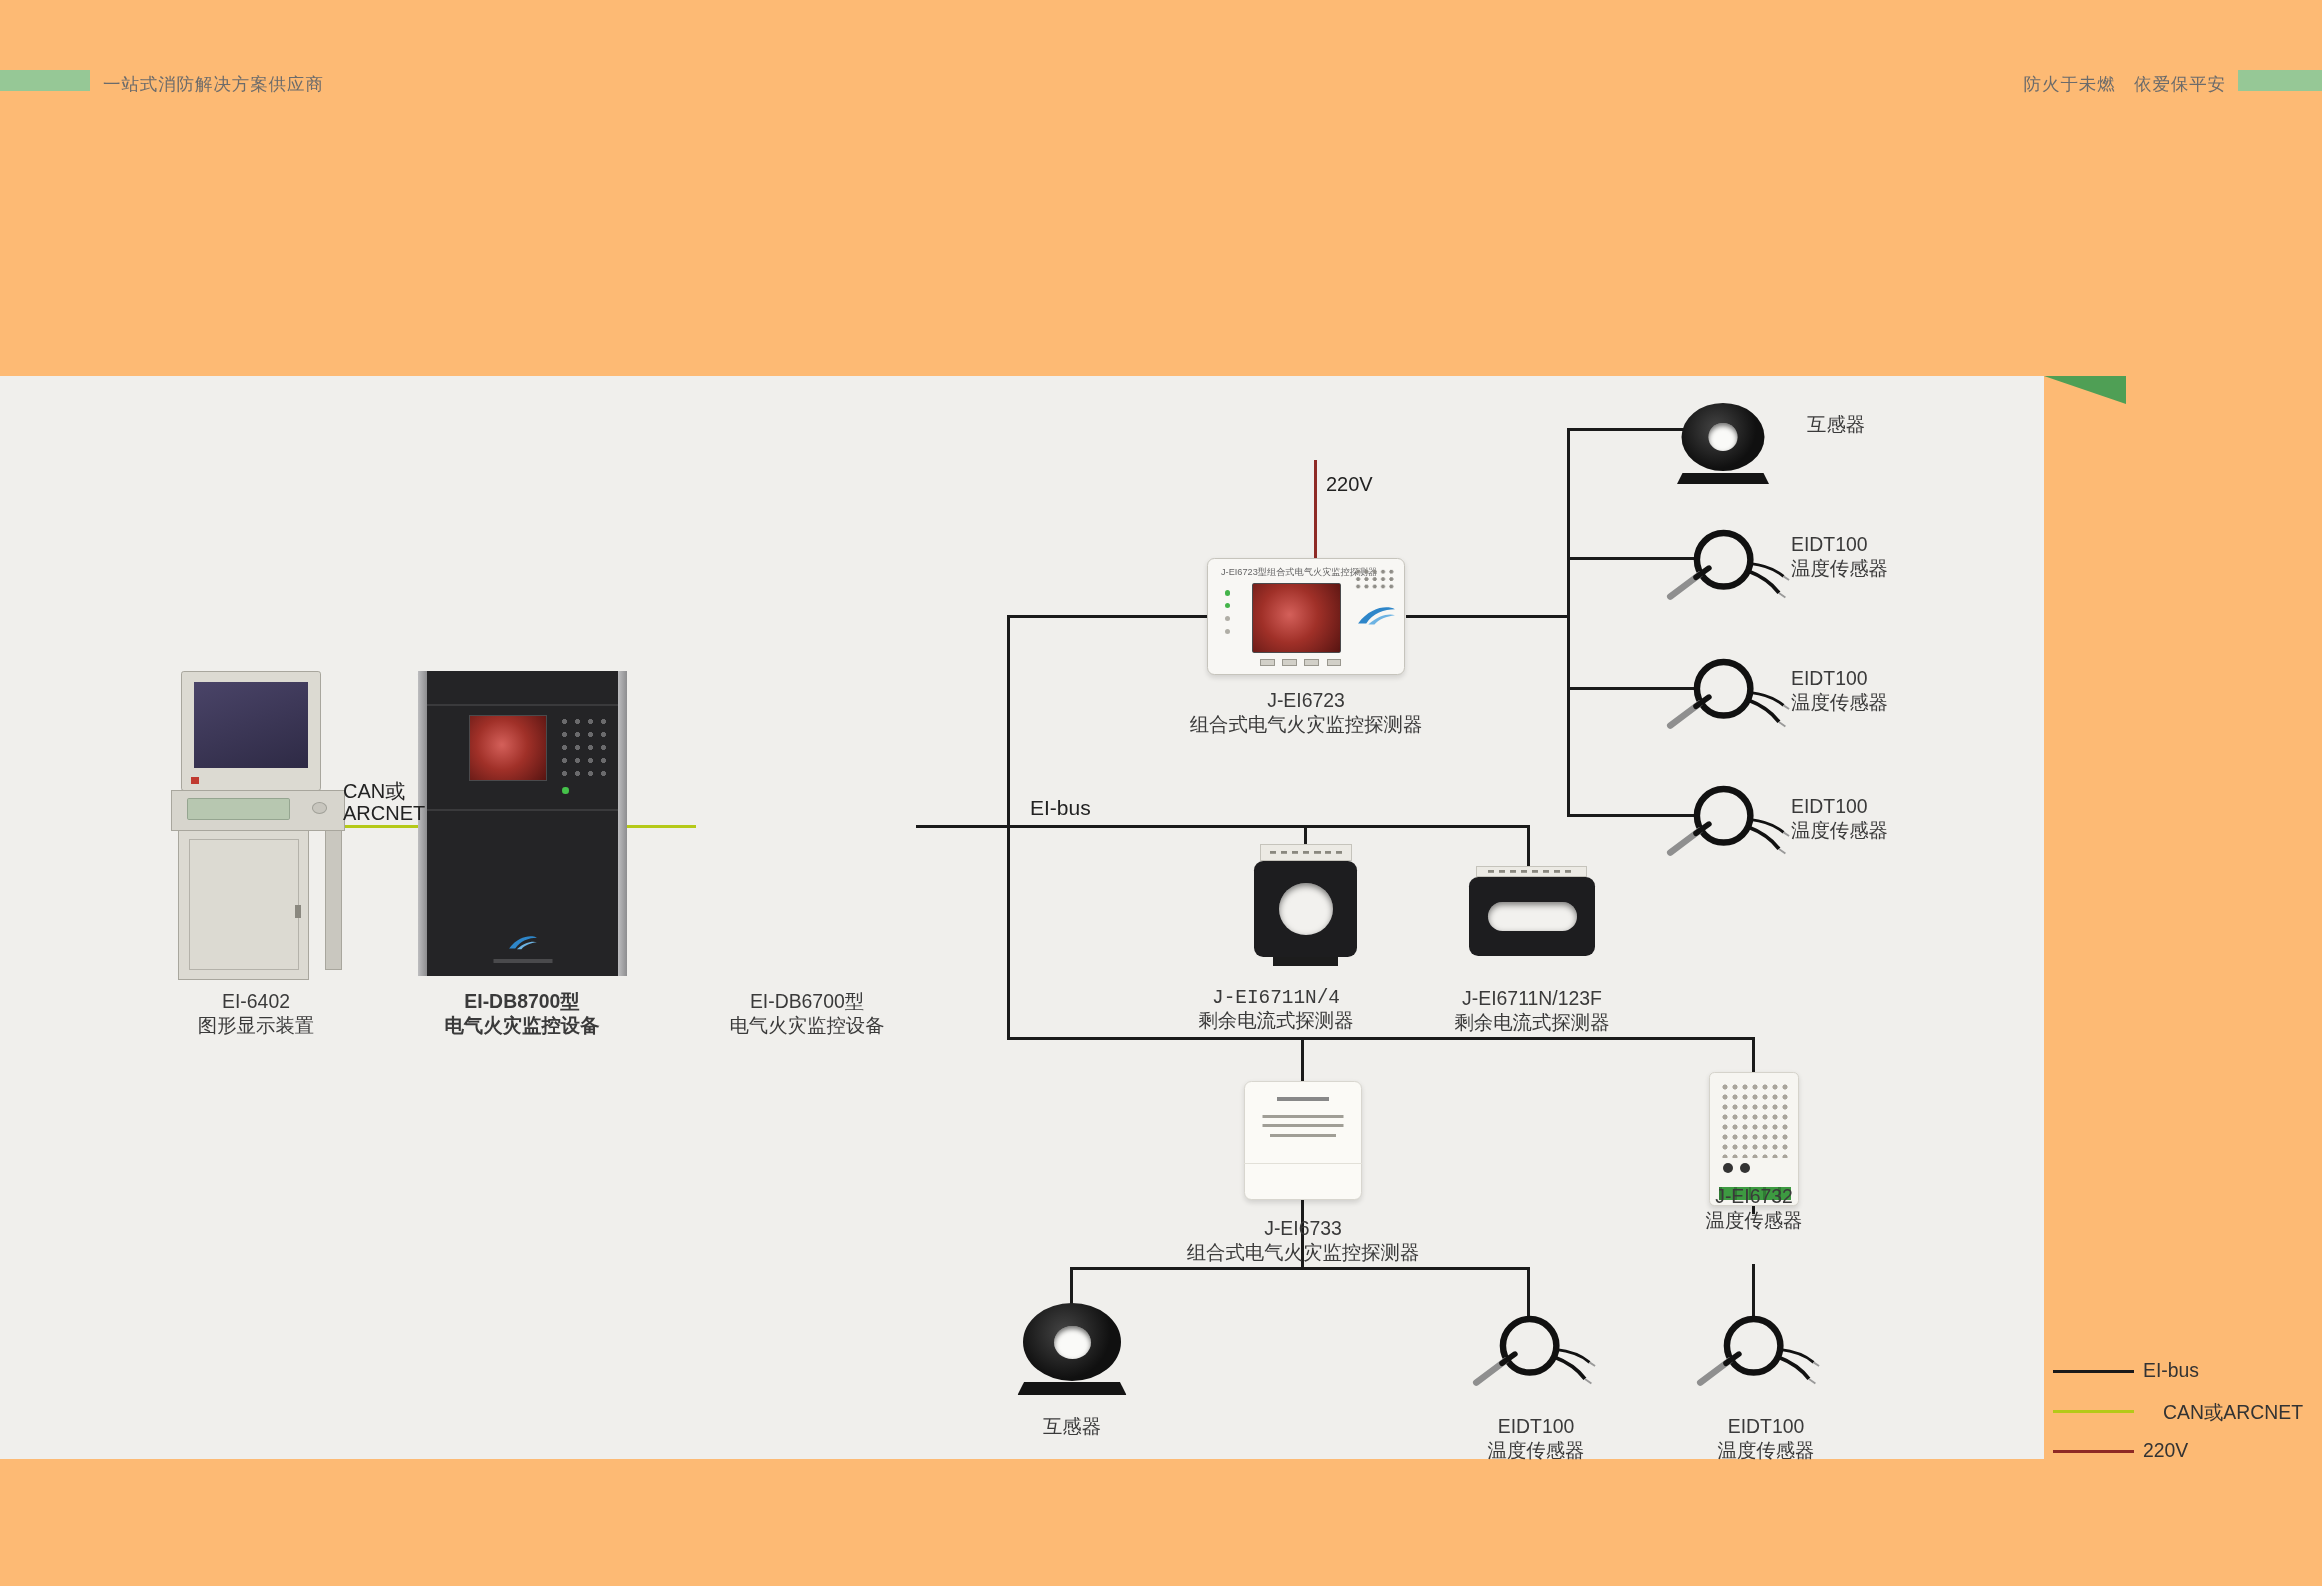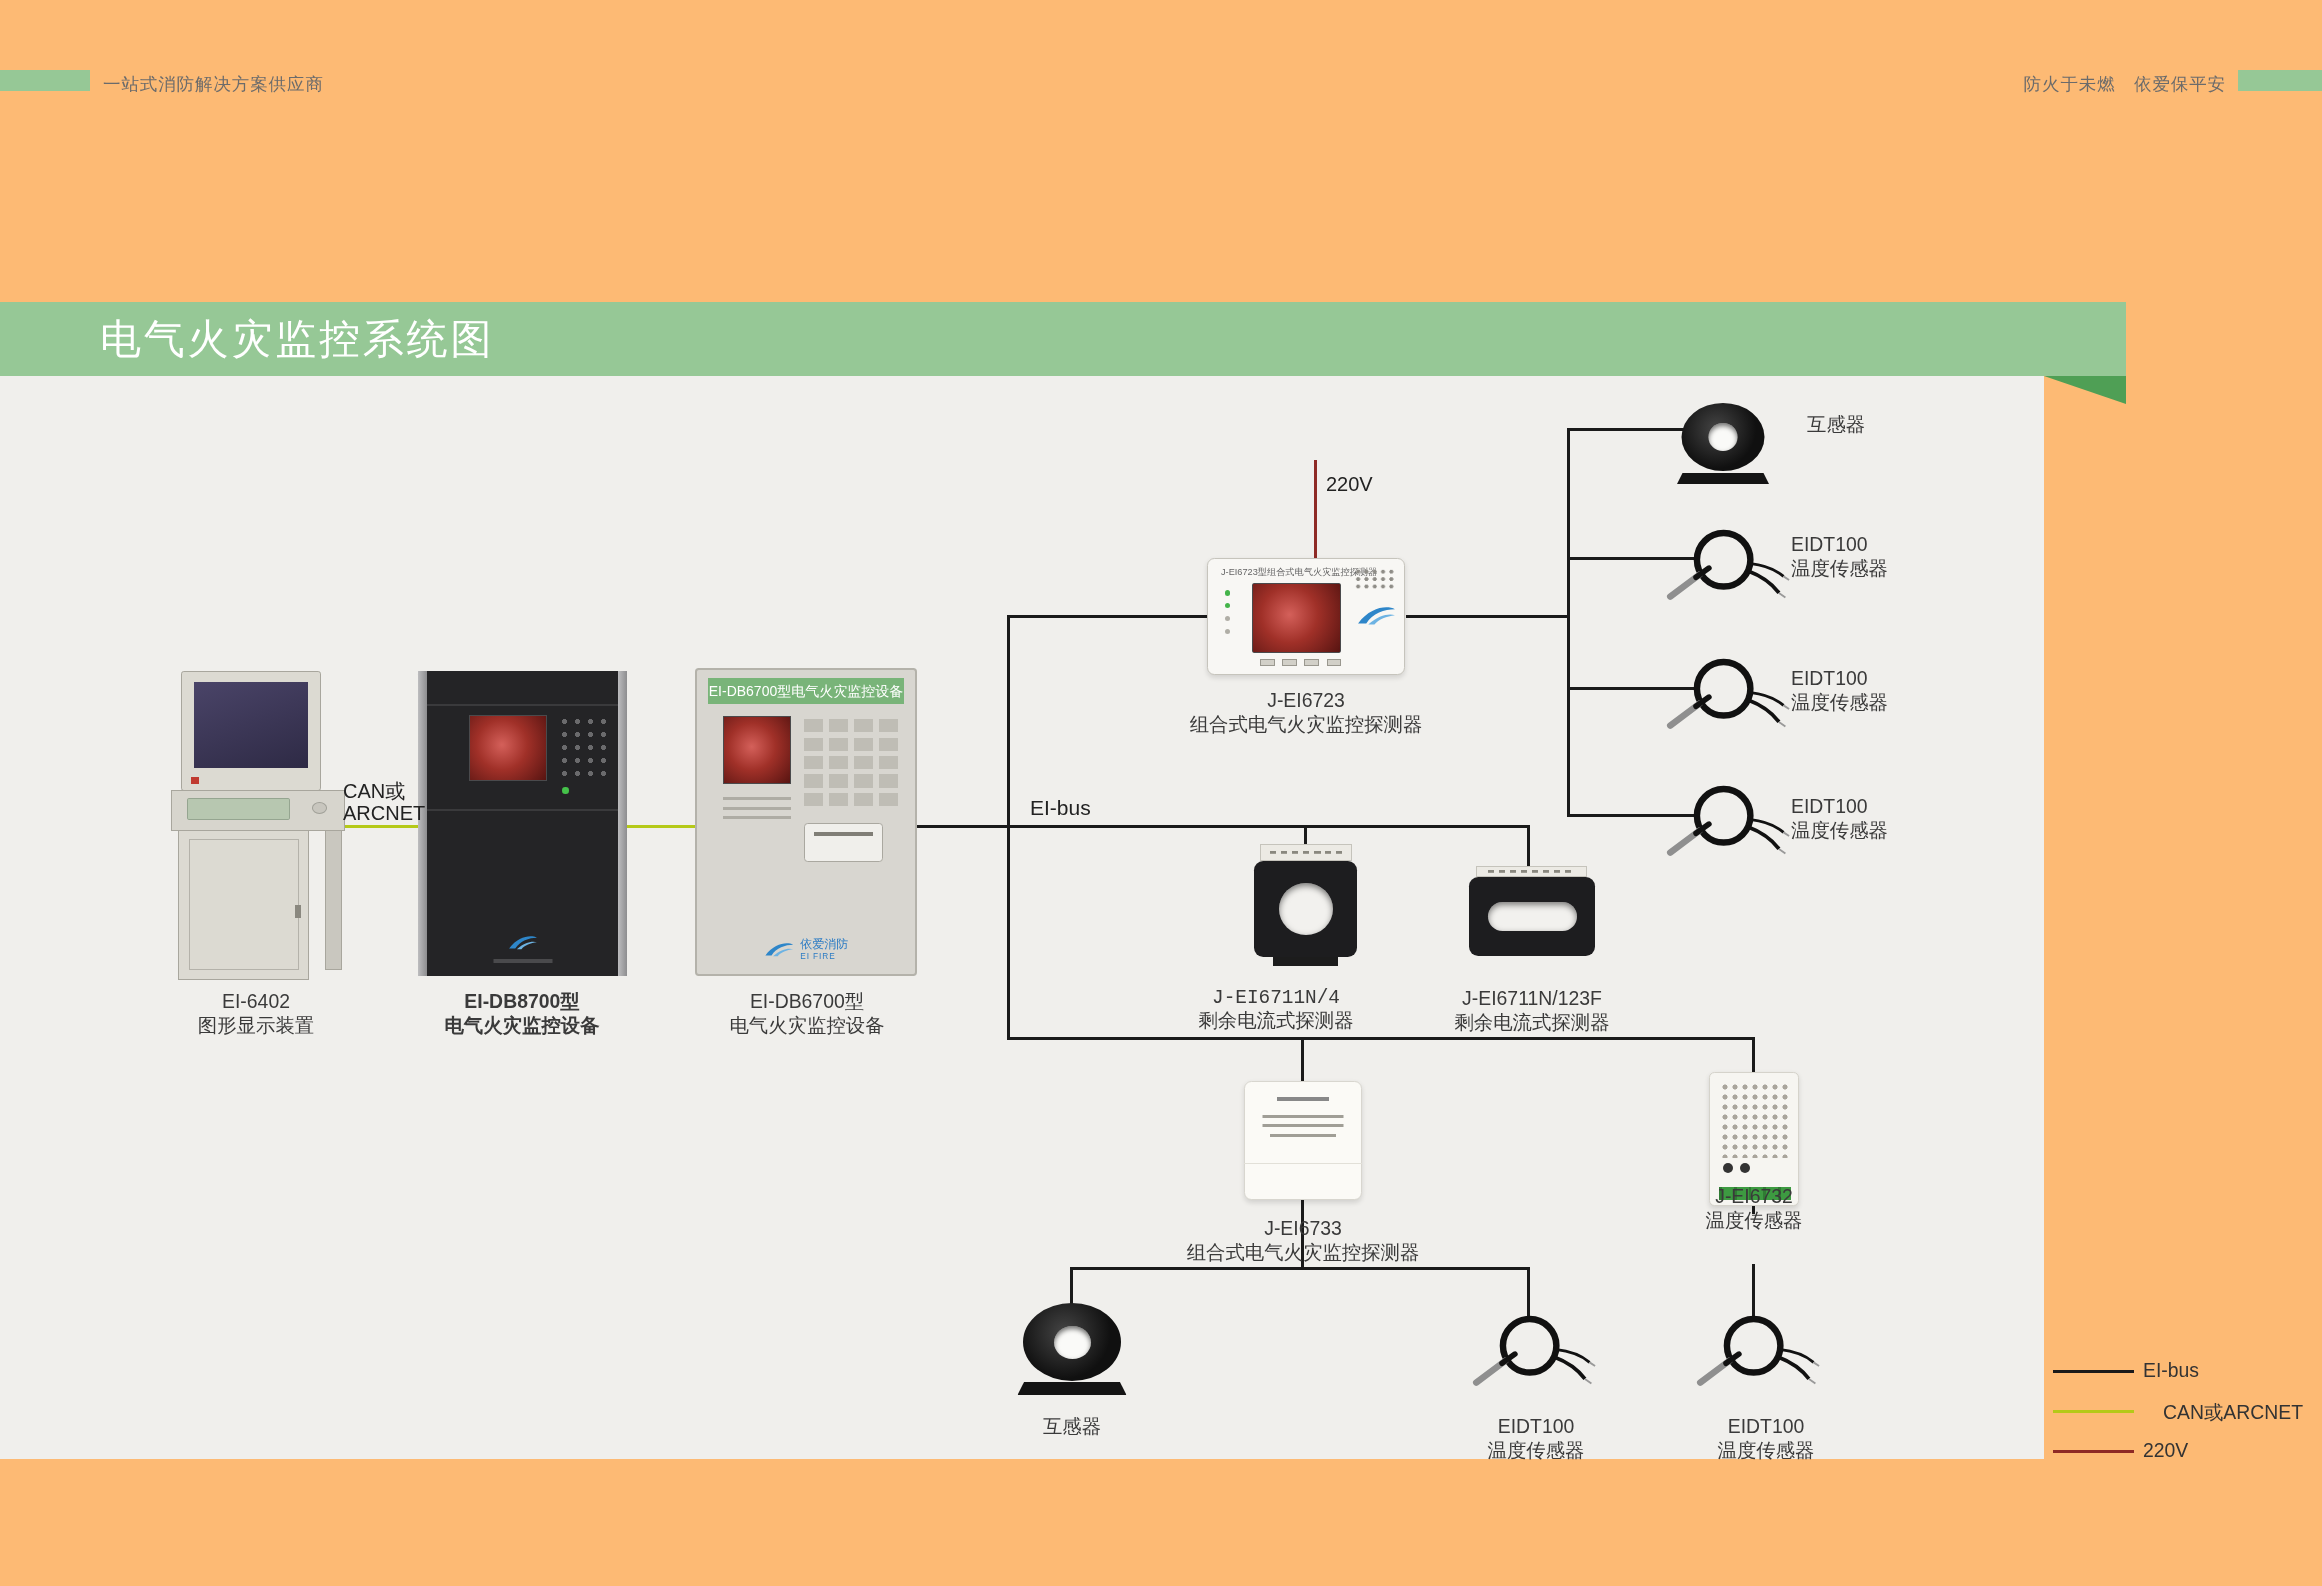--- a/index.html
+++ b/index.html
@@ -121,23 +121,20 @@
 </head>
 <body>
 
 <div class="page">
 
   <div class="hdr-bar" style="left:0; top:70px; width:90px;"></div>
   <div class="hdr-text" style="left:103px; top:72px;">一站式消防解决方案供应商</div>
   <div class="hdr-text" style="right:96px; top:72px;">防火于未燃　依爱保平安</div>
   <div class="hdr-bar" style="right:0; top:70px; width:84px;"></div>
 
-  <div class="banner">
-    <div class="banner-title">电气火灾监控系统图</div>
-  </div>
   <div class="banner-fold"></div>
 
   <div class="diagram-bg"></div>
 
   <div class="ln can" style="left:341px; top:825px; width:78px; height:2.8px;"></div>
   <div class="ln can" style="left:626px; top:825px; width:70px; height:2.8px;"></div>
   <div class="ln" style="left:916px; top:825px; width:612px; height:2.8px;"></div>
   <div class="ln" style="left:1007px; top:615px; width:2.8px; height:425px;"></div>
   <div class="ln" style="left:1007px; top:615px; width:201px; height:2.8px;"></div>
   <div class="ln" style="left:1304px; top:825px; width:2.8px; height:29.5px;"></div>
@@ -188,41 +185,20 @@
     <div class="db8700-screen scr-red"></div>
     <div class="db8700-btns"></div>
     <div class="db8700-led"></div>
     <svg class="db8700-logo" viewBox="0 0 40 24">
       <path d="M2 20 C14 4 30 2 38 6 C28 6 16 10 10 20 Z" fill="#2e86c9"></path>
       <path d="M12 21 C22 12 32 10 38 12 C30 13 22 16 18 21 Z" fill="#6db3e3"></path>
     </svg>
     <div class="db8700-textbar"></div>
   </div>
 
-  <div class="device db6700" style="left:695px; top:668px;">
-    <div class="db6700-strip">EI-DB6700型电气火灾监控设备</div>
-    <div class="db6700-screen scr-red"></div>
-    <div class="db6700-keypad"></div>
-    <div class="db6700-ind" style="top:127px;"></div>
-    <div class="db6700-ind" style="top:137px;"></div>
-    <div class="db6700-ind" style="top:146px;"></div>
-    <div class="db6700-printer">
-      <div class="db6700-slot"></div>
-    </div>
-    <div class="db6700-logo">
-      <svg width="31" height="18.5" viewBox="0 0 40 24">
-        <path d="M2 20 C14 4 30 2 38 6 C28 6 16 10 10 20 Z" fill="#2e86c9"></path>
-        <path d="M12 21 C22 12 32 10 38 12 C30 13 22 16 18 21 Z" fill="#6db3e3"></path>
-      </svg>
-      <div>
-        <div class="logo-text">依爱消防</div>
-        <div class="logo-sub">EI FIRE</div>
-      </div>
-    </div>
-  </div>
 
   <div class="device ei6723" style="left:1207px; top:558px;">
     <div class="ei6723-title">J-EI6723型组合式电气火灾监控探测器</div>
     <div class="ei6723-screen scr-red"></div>
     <div class="ei6723-leds">
       <div class="led g"></div>
       <div class="led g"></div>
       <div class="led"></div>
       <div class="led"></div>
     </div>

